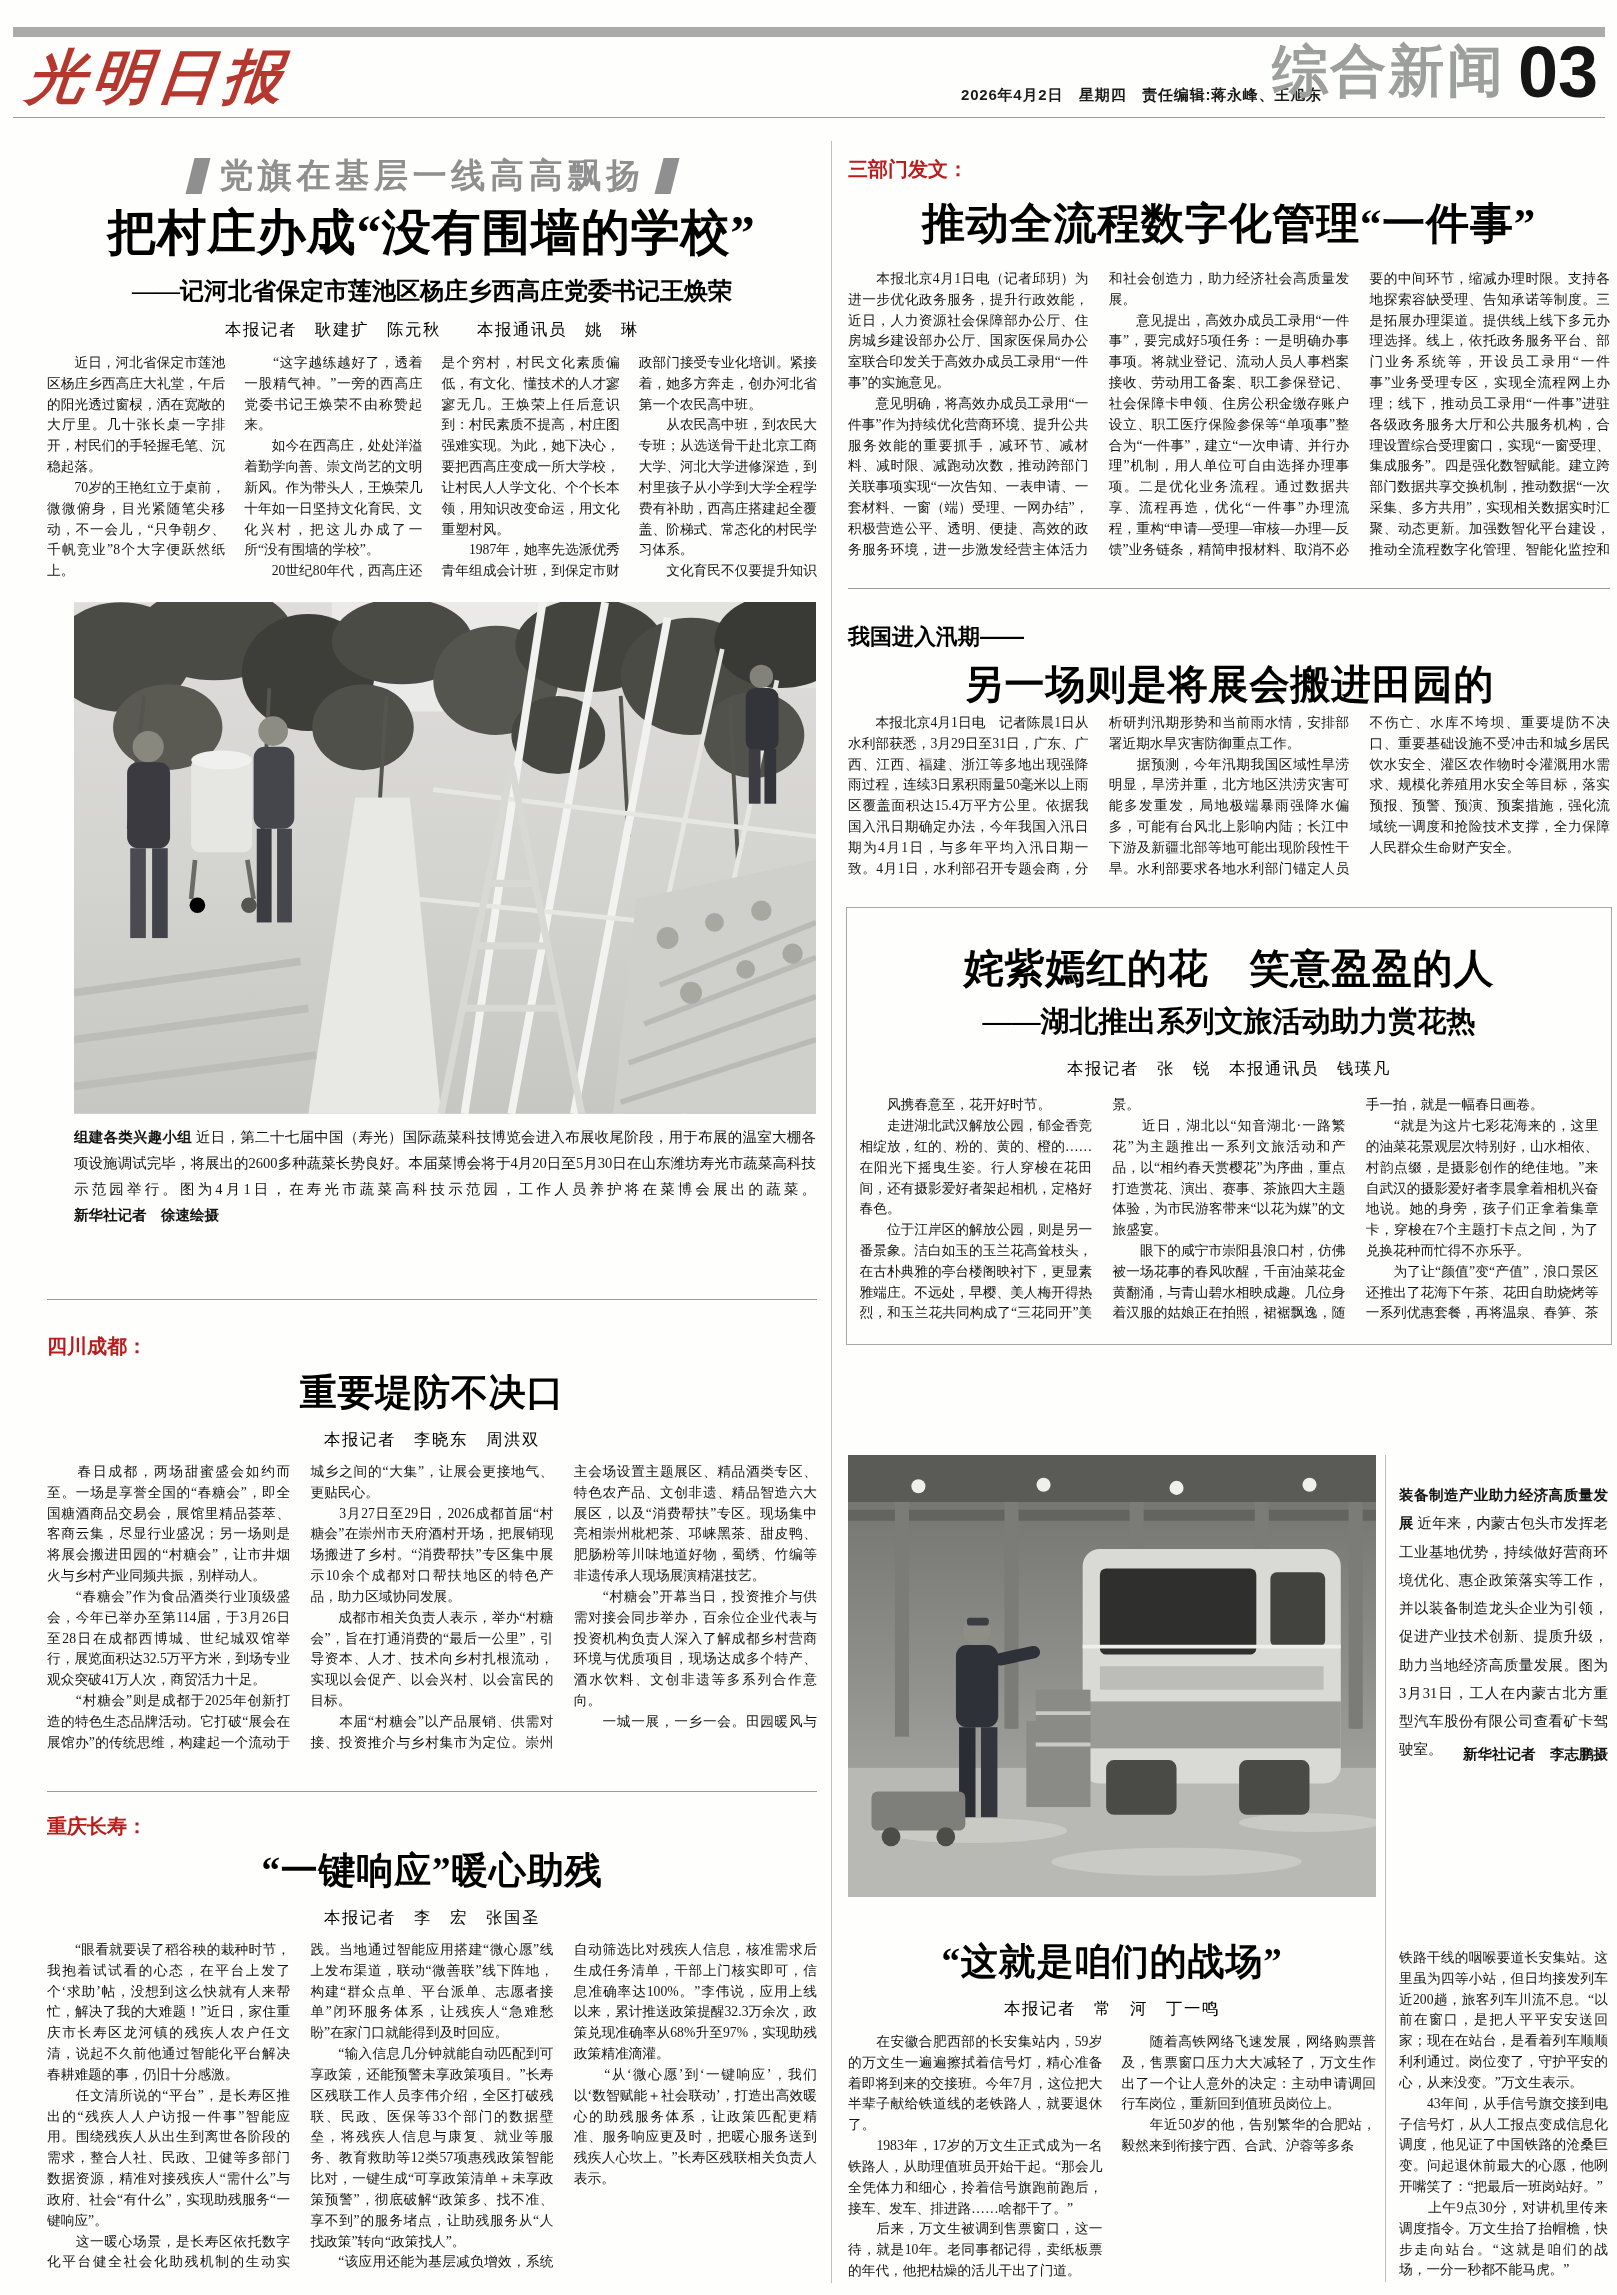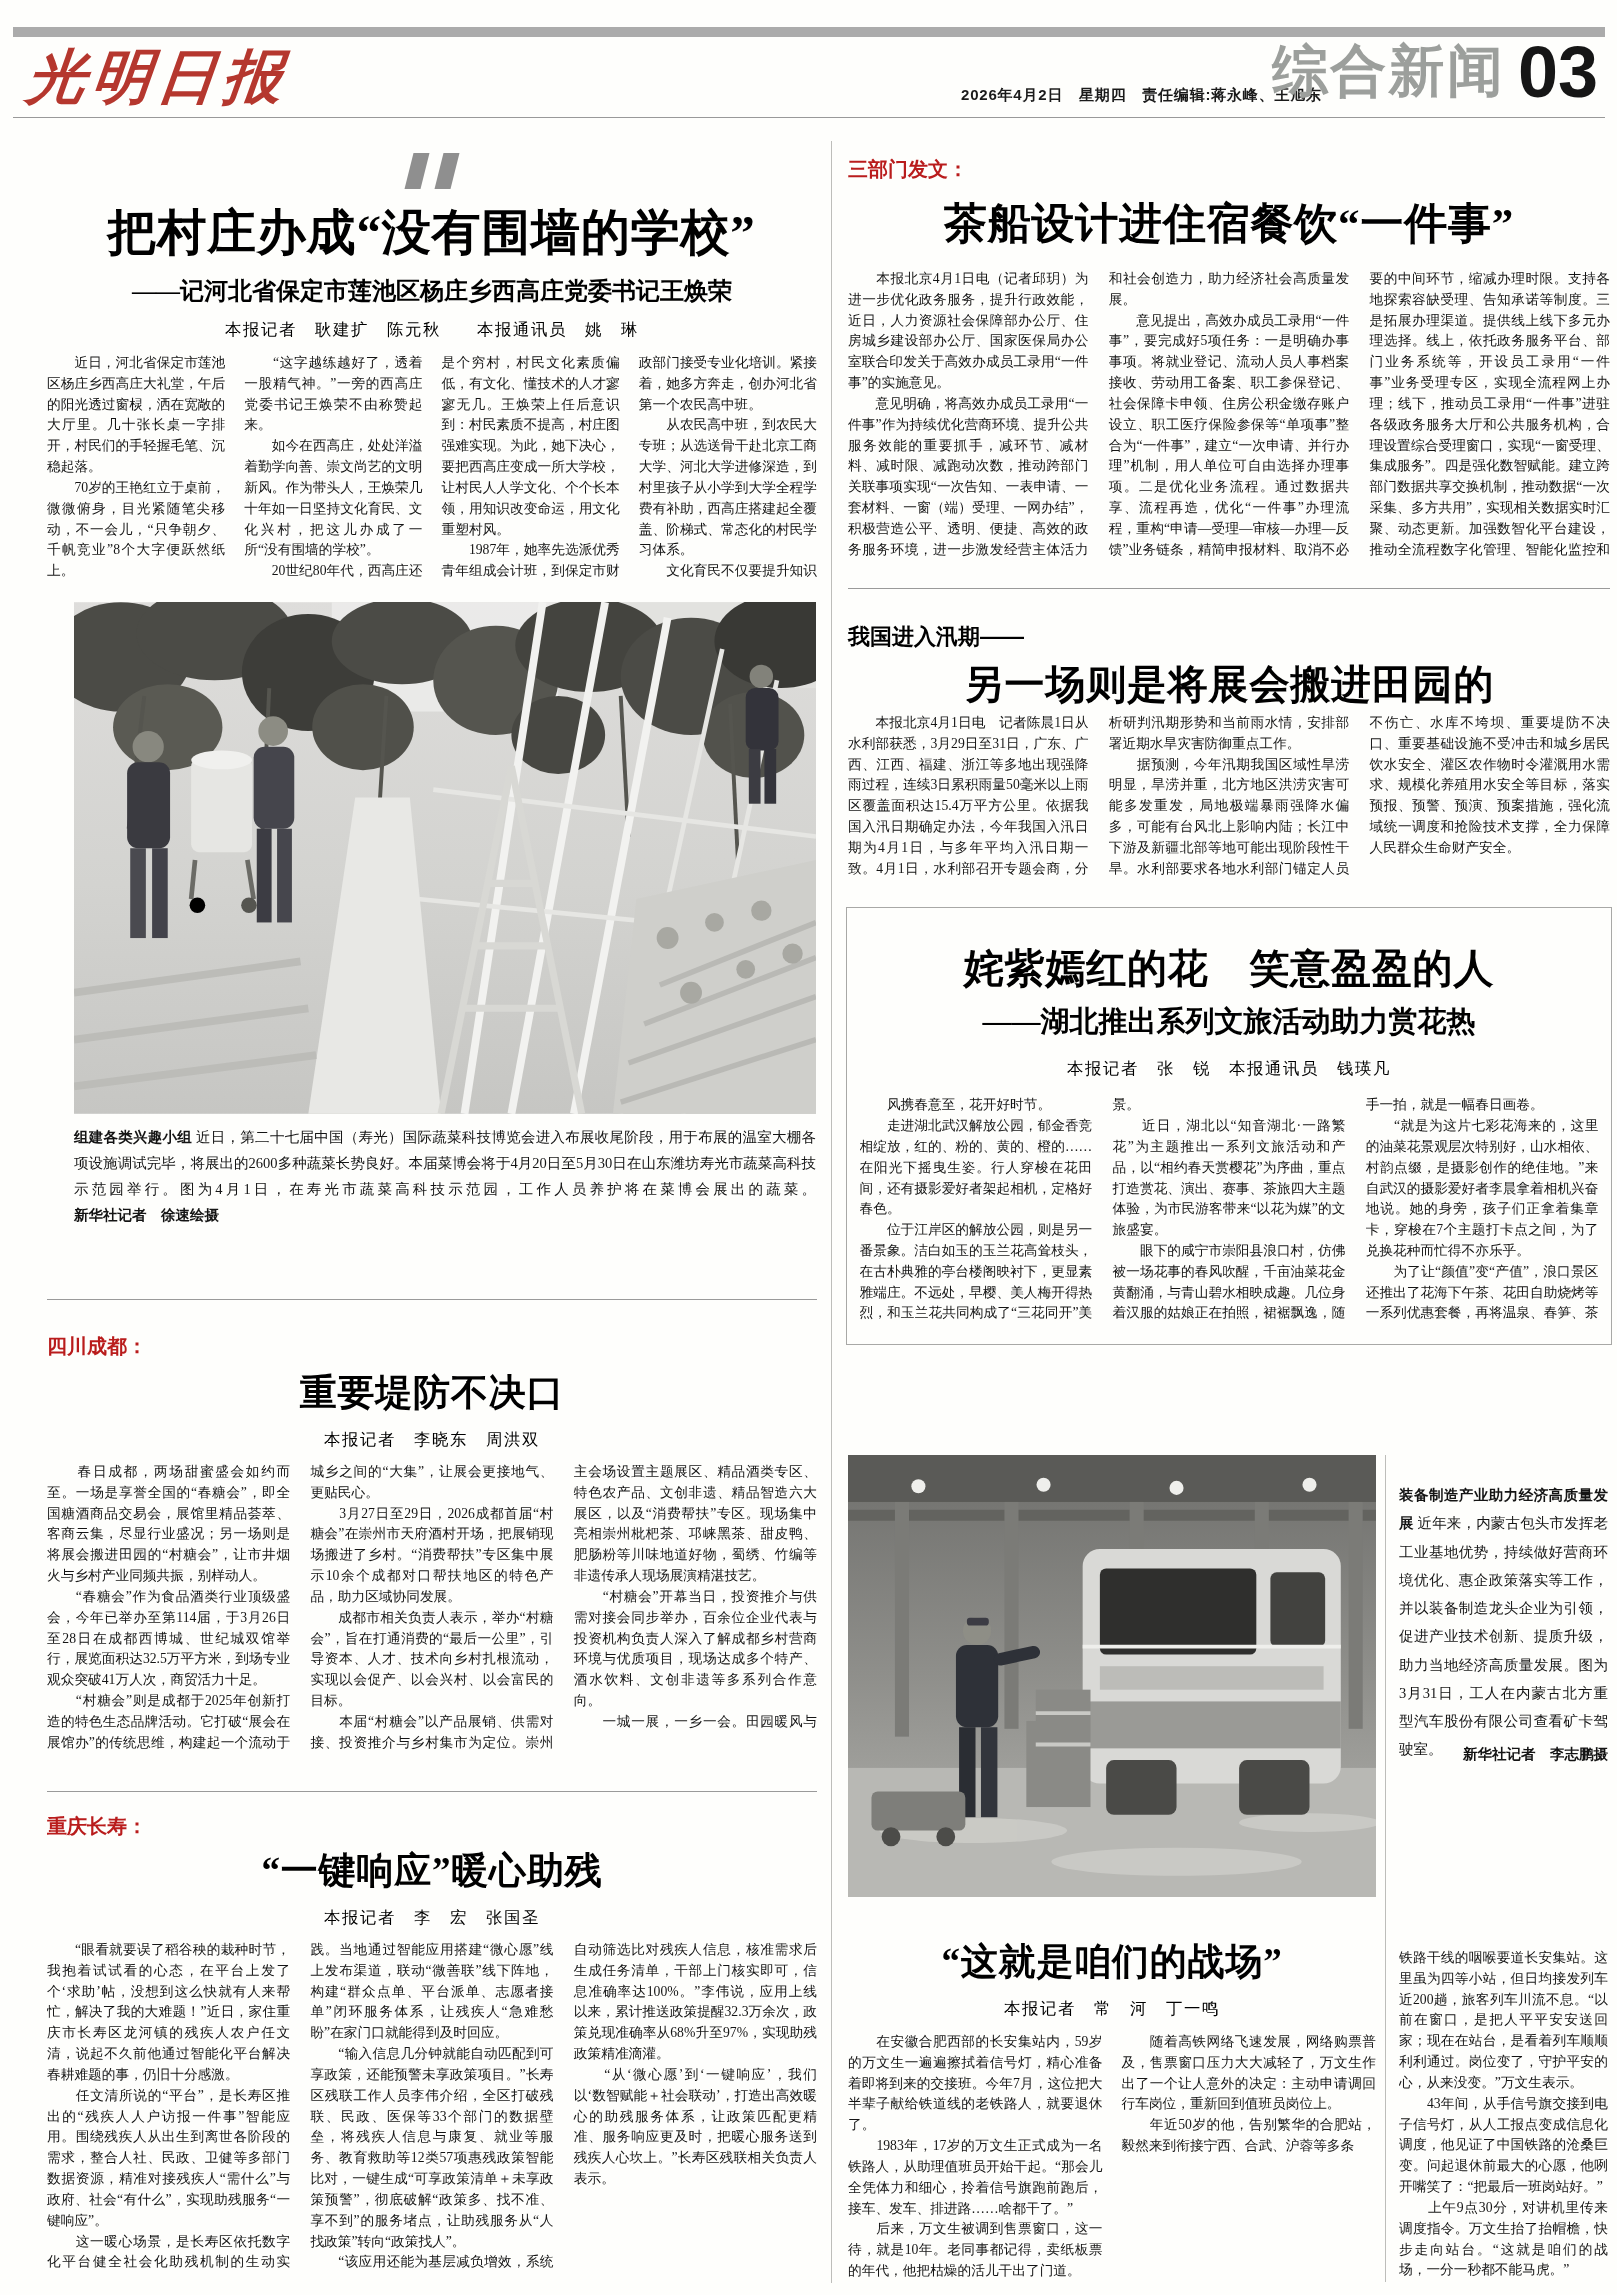--- a/index.html
+++ b/index.html
@@ -48,20 +48,21 @@
   <div class="abs masthead">光明日报</div>
   <div class="abs dateline sans">2026年4月2日　星期四　责任编辑:蒋永峰、王旭东</div>
   <div class="abs section-title sans">综合新闻</div>
   <div class="abs page-number sans">03</div>
   <div class="abs header-rule"></div>
 
   <div class="abs rule-v" style="left:831px;top:141px;height:2142px;"></div>
 
   <div class="abs banner-wrap" style="left:47px;top:153px;width:770px;">
     <span class="banner-bar"></span>
+    <span class="banner-text">党旗在基层一线高高飘扬</span>
     <span class="banner-bar"></span>
   </div>
   <div class="abs headline" style="left:31px;top:200px;width:801px;font-size:49px;">把村庄办成“没有围墙的学校”</div>
   <div class="abs subhead" style="left:47px;top:275px;width:770px;font-size:24px;">——记河北省保定市莲池区杨庄乡西高庄党委书记王焕荣</div>
   <div class="abs byline" style="left:47px;top:319px;width:770px;">本报记者　耿建扩　陈元秋　　本报通讯员　姚　琳</div>
   <div class="abs body-text" style="left:47px;top:353px;width:770px;height:244px;column-count:4;column-gap:19px;">　　近日，河北省保定市莲池区杨庄乡西高庄大礼堂，午后的阳光透过窗棂，洒在宽敞的大厅里。几十张长桌一字排开，村民们的手轻握毛笔、沉稳起落。
 　　70岁的王艳红立于桌前，微微俯身，目光紧随笔尖移动，不一会儿，“只争朝夕、千帆竞业”8个大字便跃然纸上。
 　　“这字越练越好了，透着一股精气神。”一旁的西高庄党委书记王焕荣不由称赞起来。
 　　如今在西高庄，处处洋溢着勤学向善、崇文尚艺的文明新风。作为带头人，王焕荣几十年如一日坚持文化育民、文化兴村，把这儿办成了一所“没有围墙的学校”。
 　　20世纪80年代，西高庄还是个穷村，村民文化素质偏低，有文化、懂技术的人才寥寥无几。王焕荣上任后意识到：村民素质不提高，村庄图强难实现。为此，她下决心，要把西高庄变成一所大学校，让村民人人学文化、个个长本领，用知识改变命运，用文化重塑村风。
@@ -208,21 +209,21 @@
   <div class="abs byline" style="left:47px;top:1907px;width:770px;">本报记者　李　宏　张国圣</div>
   <div class="abs headline" style="left:47px;top:1846px;width:770px;font-size:37px;">“一键响应”暖心助残</div>
   <div class="abs body-text" style="left:47px;top:1940px;width:770px;height:335px;column-count:3;column-gap:20.3px;">　　“眼看就要误了稻谷秧的栽种时节，我抱着试试看的心态，在平台上发了个‘求助’帖，没想到这么快就有人来帮忙，解决了我的大难题！”近日，家住重庆市长寿区龙河镇的残疾人农户任文清，说起不久前他通过智能化平台解决春耕难题的事，仍旧十分感激。
 　　任文清所说的“平台”，是长寿区推出的“残疾人人户访报一件事”智能应用。围绕残疾人从出生到离世各阶段的需求，整合人社、民政、卫健等多部门数据资源，精准对接残疾人“需什么”与政府、社会“有什么”，实现助残服务“一键响应”。
 　　这一暖心场景，是长寿区依托数字化平台健全社会化助残机制的生动实践。当地通过智能应用搭建“微心愿”线上发布渠道，联动“微善联”线下阵地，构建“群众点单、平台派单、志愿者接单”闭环服务体系，让残疾人“急难愁盼”在家门口就能得到及时回应。
 　　“输入信息几分钟就能自动匹配到可享政策，还能预警未享政策项目。”长寿区残联工作人员李伟介绍，全区打破残联、民政、医保等33个部门的数据壁垒，将残疾人信息与康复、就业等服务、教育救助等12类57项惠残政策智能比对，一键生成“可享政策清单＋未享政策预警”，彻底破解“政策多、找不准、享不到”的服务堵点，让助残服务从“人找政策”转向“政策找人”。
 　　“该应用还能为基层减负增效，系统自动筛选比对残疾人信息，核准需求后生成任务清单，干部上门核实即可，信息准确率达100%。”李伟说，应用上线以来，累计推送政策提醒32.3万余次，政策兑现准确率从68%升至97%，实现助残政策精准滴灌。
 　　“从‘微心愿’到‘一键响应’，我们以‘数智赋能＋社会联动’，打造出高效暖心的助残服务体系，让政策匹配更精准、服务响应更及时，把暖心服务送到残疾人心坎上。”长寿区残联相关负责人表示。</div>
 
   <div class="abs kicker sans" style="left:848px;top:156px;">三部门发文：</div>
-  <div class="abs headline" style="left:848px;top:195px;width:762px;font-size:43px;">茶船设计进住宿餐饮“一件事”</div>
+  <div class="abs headline" style="left:848px;top:195px;width:762px;font-size:43px;">推动全流程数字化管理“一件事”</div>
   <div class="abs body-text" style="left:848px;top:269px;width:762px;height:303px;column-count:3;column-gap:20.3px;">　　本报北京4月1日电（记者邱玥）为进一步优化政务服务，提升行政效能，近日，人力资源社会保障部办公厅、住房城乡建设部办公厅、国家医保局办公室联合印发关于高效办成员工录用“一件事”的实施意见。
 　　意见明确，将高效办成员工录用“一件事”作为持续优化营商环境、提升公共服务效能的重要抓手，减环节、减材料、减时限、减跑动次数，推动跨部门关联事项实现“一次告知、一表申请、一套材料、一窗（端）受理、一网办结”，积极营造公平、透明、便捷、高效的政务服务环境，进一步激发经营主体活力和社会创造力，助力经济社会高质量发展。
 　　意见提出，高效办成员工录用“一件事”，要完成好5项任务：一是明确办事事项。将就业登记、流动人员人事档案接收、劳动用工备案、职工参保登记、社会保障卡申领、住房公积金缴存账户设立、职工医疗保险参保等“单项事”整合为“一件事”，建立“一次申请、并行办理”机制，用人单位可自由选择办理事项。二是优化业务流程。通过数据共享、流程再造，优化“一件事”办理流程，重构“申请—受理—审核—办理—反馈”业务链条，精简申报材料、取消不必要的中间环节，缩减办理时限。支持各地探索容缺受理、告知承诺等制度。三是拓展办理渠道。提供线上线下多元办理选择。线上，依托政务服务平台、部门业务系统等，开设员工录用“一件事”业务受理专区，实现全流程网上办理；线下，推动员工录用“一件事”进驻各级政务服务大厅和公共服务机构，合理设置综合受理窗口，实现“一窗受理、集成服务”。四是强化数智赋能。建立跨部门数据共享交换机制，推动数据“一次采集、多方共用”，实现相关数据实时汇聚、动态更新。加强数智化平台建设，推动全流程数字化管理、智能化监控和可视化展示。五是建立协同机制。明确人力资源社会保障、住房城乡建设、医保等部门职责，健全联办机制，形成工作合力。</div>
 
   <div class="abs rule-h" style="left:848px;top:588px;width:762px;"></div>
 
   <div class="abs kicker-light sans" style="left:848px;top:622px;">我国进入汛期——</div>
   <div class="abs headline" style="left:848px;top:657px;width:762px;font-size:40px;">另一场则是将展会搬进田园的</div>
   <div class="abs body-text" style="left:848px;top:713px;width:762px;height:177px;column-count:3;column-gap:20.3px;">　　本报北京4月1日电　记者陈晨1日从水利部获悉，3月29日至31日，广东、广西、江西、福建、浙江等多地出现强降雨过程，连续3日累积雨量50毫米以上雨区覆盖面积达15.4万平方公里。依据我国入汛日期确定办法，今年我国入汛日期为4月1日，与多年平均入汛日期一致。4月1日，水利部召开专题会商，分析研判汛期形势和当前雨水情，安排部署近期水旱灾害防御重点工作。
 　　据预测，今年汛期我国区域性旱涝明显，旱涝并重，北方地区洪涝灾害可能多发重发，局地极端暴雨强降水偏多，可能有台风北上影响内陆；长江中下游及新疆北部等地可能出现阶段性干旱。水利部要求各地水利部门锚定人员不伤亡、水库不垮坝、重要堤防不决口、重要基础设施不受冲击和城乡居民饮水安全、灌区农作物时令灌溉用水需求、规模化养殖用水安全等目标，落实预报、预警、预演、预案措施，强化流域统一调度和抢险技术支撑，全力保障人民群众生命财产安全。</div>

